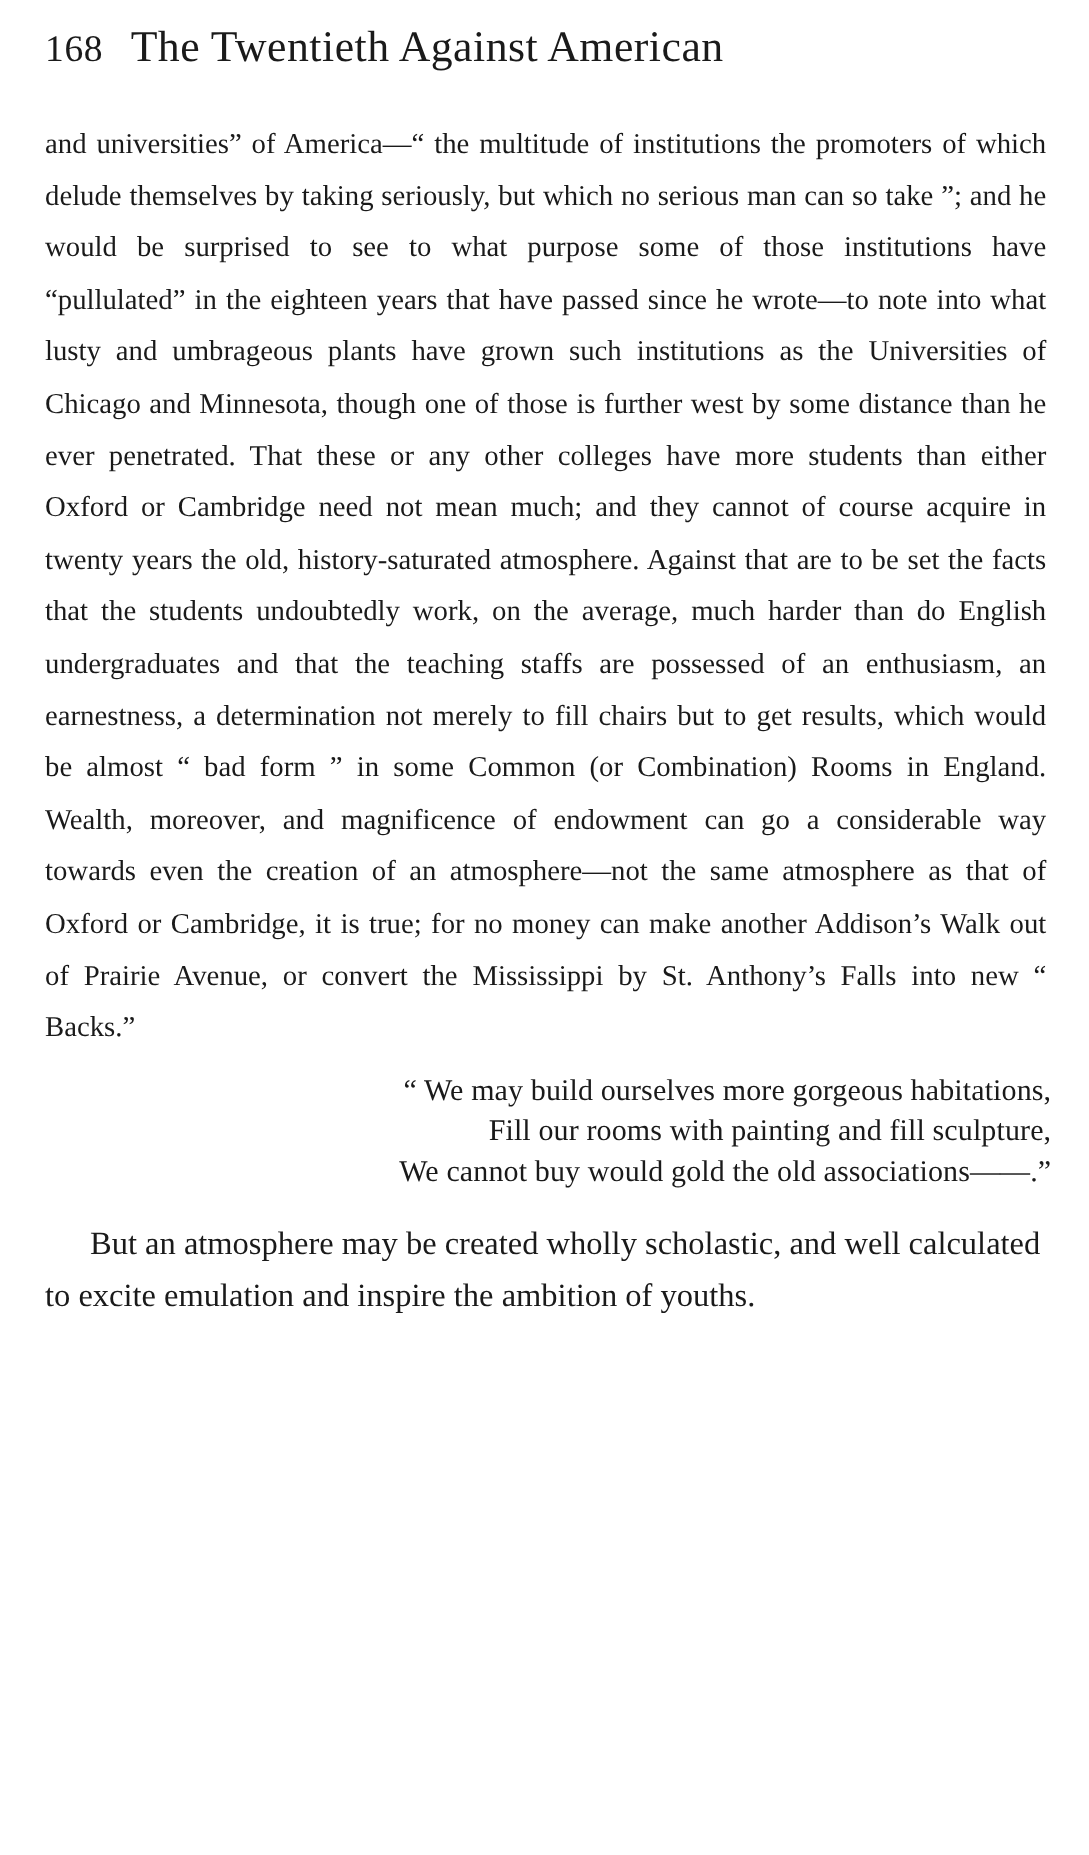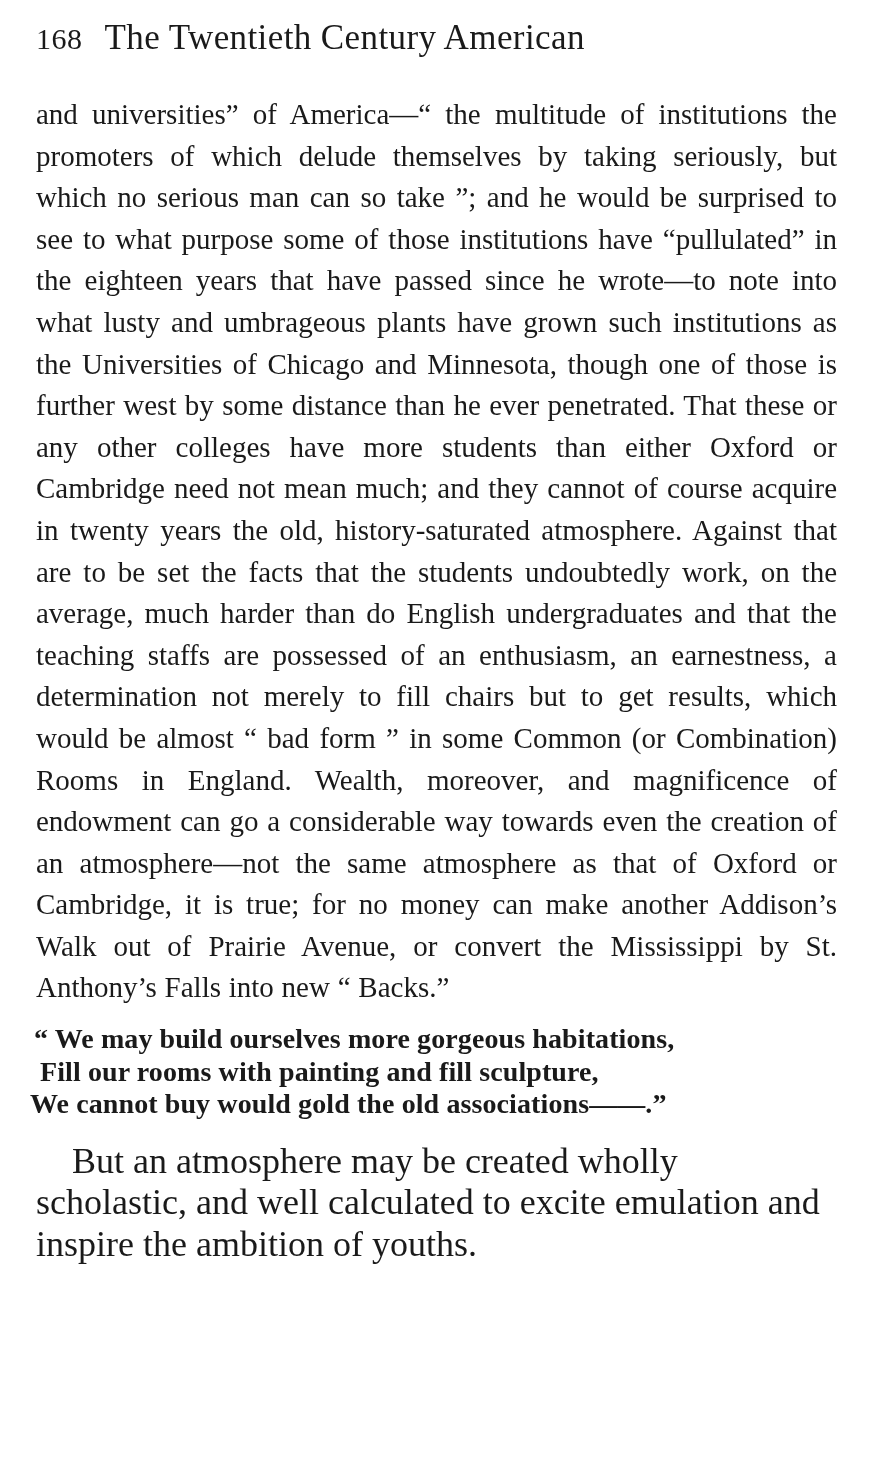--- a/index.html
+++ b/index.html
@@ -36,64 +36,64 @@
   .head-title {
     font-size: 35px;
     letter-spacing: 0.4px;
   }
   .body-block {
     margin-top: 36px;
     padding: 0 4px 0 6px;
   }
   .body-block p {
     margin: 0;
-    font-size: 29px;
+    font-size: 23px;
     line-height: 41.6px;
     text-align: justify;
     text-justify: inter-word;
     word-spacing: 0.5px;
     hyphens: manual;
   }
   .verse {
     margin: 14px 0 0 0;
-    text-align: left;
-    font-size: 28px;
+    text-align: right;
+    font-size: 24px;
     line-height: 32.5px;
-    font-weight: bold;
+    font-weight: normal;
     letter-spacing: 0.1px;
   }
   .verse div {
     white-space: nowrap;
   }
   .verse .l1 { padding-left: 4px; }
   .verse .l2 { padding-left: 10px; }
   .verse .l3 { padding-left: 0px; }
   .closing {
     margin-top: 20px;
     padding: 0 4px 0 6px;
   }
   .closing p {
     margin: 0;
-    font-size: 36px;
+    font-size: 26px;
     line-height: 41.6px;
     text-align: justify;
     text-indent: 36px;
   }
   .closing p:last-child {
     text-align: left;
   }
 </style>
 </head>
 <body>
 
 <div class="page">
 
   <div class="running-head">
     <span class="folio">168</span>
-    <span class="head-title">The Twentieth Century American</span>
+    <span class="head-title">The Twentieth Against American</span>
   </div>
 
   <div class="body-block">
     <p>and universities” of America—“ the multitude of institutions the promoters of which delude themselves by taking seriously, but which no serious man can so take ”; and he would be surprised to see to what purpose some of those institutions have “pullulated” in the eighteen years that have passed since he wrote—to note into what lusty and umbrageous plants have grown such institutions as the Universities of Chicago and Minnesota, though one of those is further west by some distance than he ever penetrated.  That these or any other colleges have more students than either Oxford or Cambridge need not mean much; and they cannot of course acquire in twenty years the old, history-saturated atmosphere.  Against that are to be set the facts that the students undoubtedly work, on the average, much harder than do English undergraduates and that the teaching staffs are possessed of an enthusiasm, an earnestness, a determination not merely to fill chairs but to get results, which would be almost “ bad form ” in some Common (or Combination) Rooms in England.  Wealth, moreover, and magnificence of endowment can go a considerable way towards even the creation of an atmosphere—not the same atmosphere as that of Oxford or Cambridge, it is true; for no money can make another Addison’s Walk out of Prairie Avenue, or convert the Mississippi by St. Anthony’s Falls into new “ Backs.”</p>
   </div>
 
   <div class="verse">
     <div class="l1">“ We may build ourselves more gorgeous habitations,</div>
     <div class="l2">Fill our rooms with painting and fill sculpture,</div>
     <div class="l3">We cannot buy would gold the old associations——.”</div>

